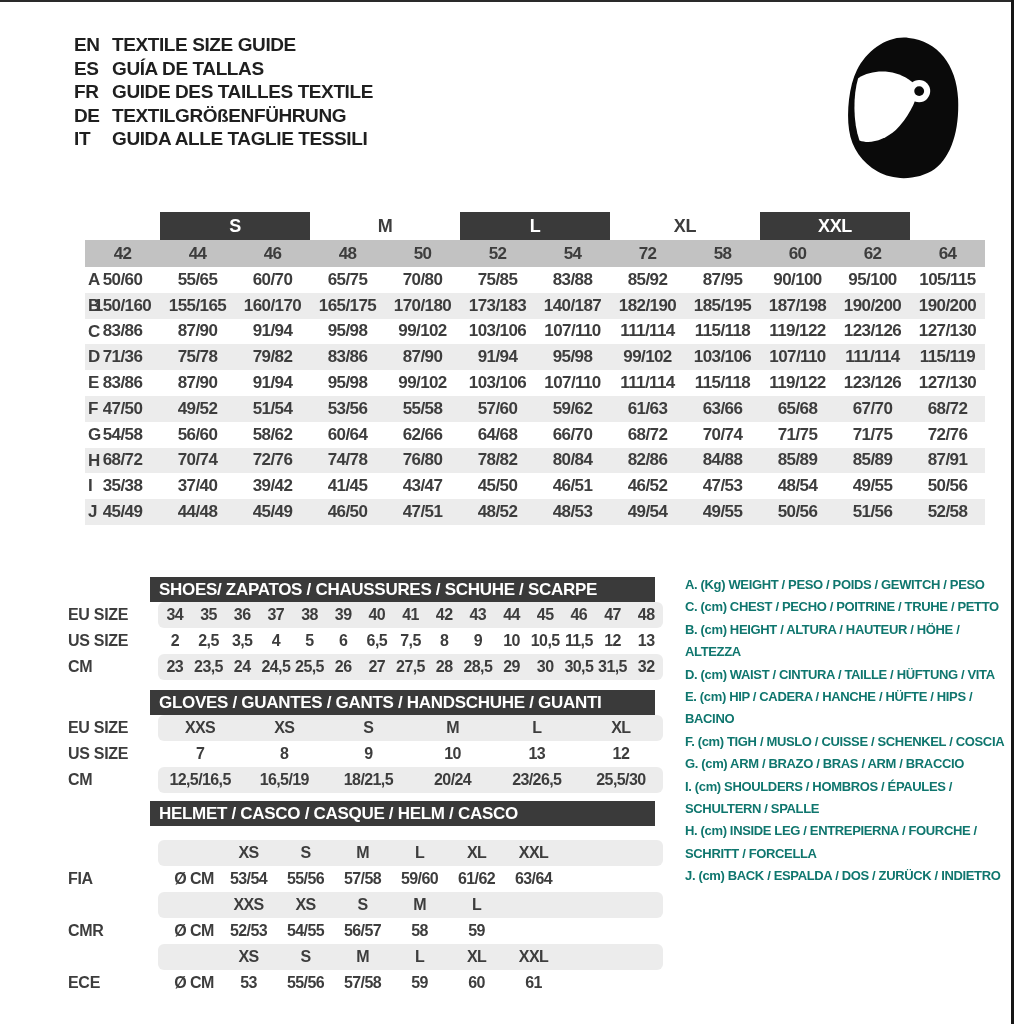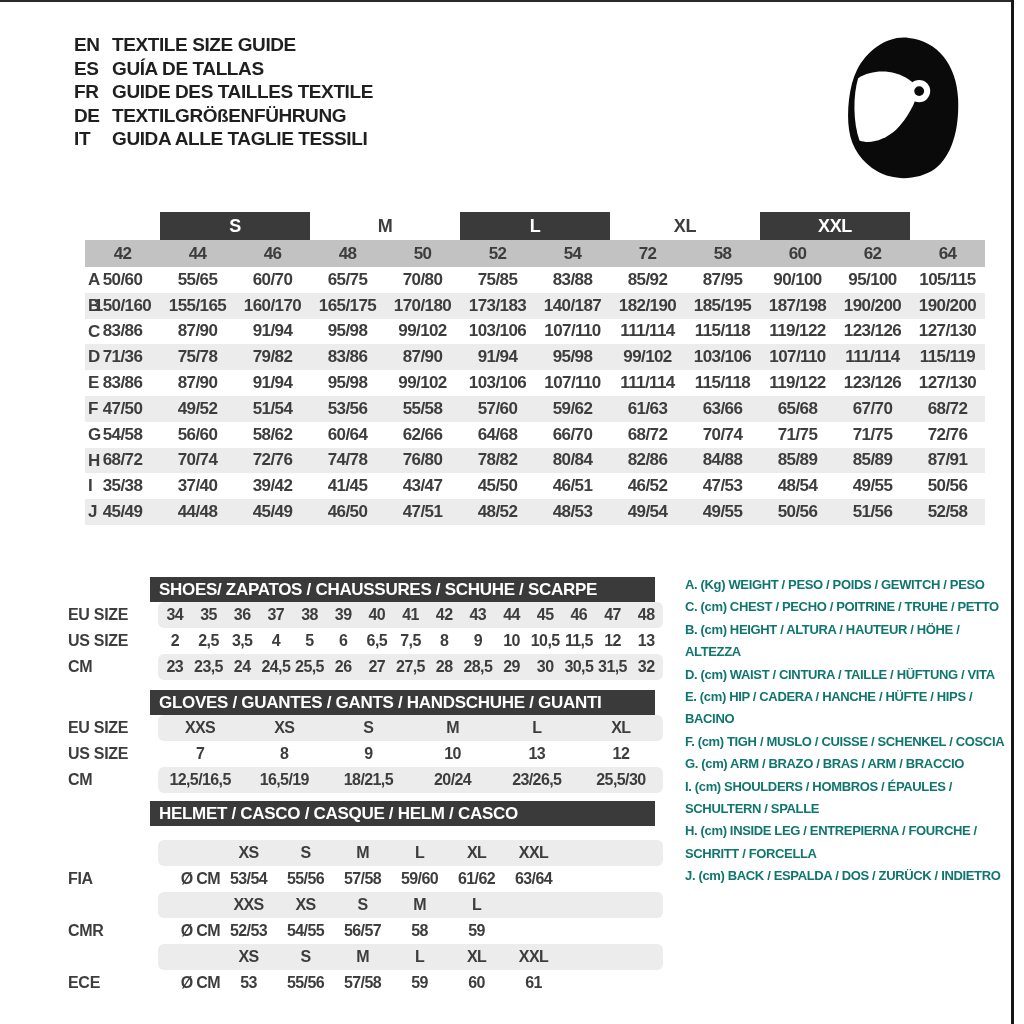--- a/index.html
+++ b/index.html
@@ -32,21 +32,21 @@
                  letter-spacing:-0.3px;white-space:nowrap;}
   .rows-host{position:absolute;left:68px;width:595px;}
   .sub-row{display:flex;height:26px;align-items:stretch;}
   .sub-label{width:90px;font-size:16px;line-height:26px;letter-spacing:-0.3px;white-space:nowrap;}
   .rdata{width:505px;display:grid;align-items:center;}
   .cols15{grid-template-columns:repeat(15,1fr);}
   .cols6{grid-template-columns:repeat(6,1fr);}
   .helmet-grid{grid-template-columns:62px repeat(6,57px) 1fr;}
   .sub-row.alt .rdata,.rdata.alt-bg{background:var(--rowalt,#ececec);border-radius:6px;}
   .sub-cell{text-align:center;font-size:16px;letter-spacing:-0.6px;white-space:nowrap;}
-  .unit{text-align:right;padding-left:10px;}
+  .unit{text-align:center;padding-left:10px;}
 
   
   .legend{position:absolute;left:685px;top:574px;width:326px;font-size:13px;line-height:22.4px;
           letter-spacing:-0.35px;color:#0f766e;}
 
   
   .right-line{position:absolute;left:1011px;top:0;width:3px;height:1024px;background:#161616;}
   .top-line{position:absolute;left:0;top:0;width:1014px;height:2px;background:#2a2a2a;}
 </style>
 </head>

